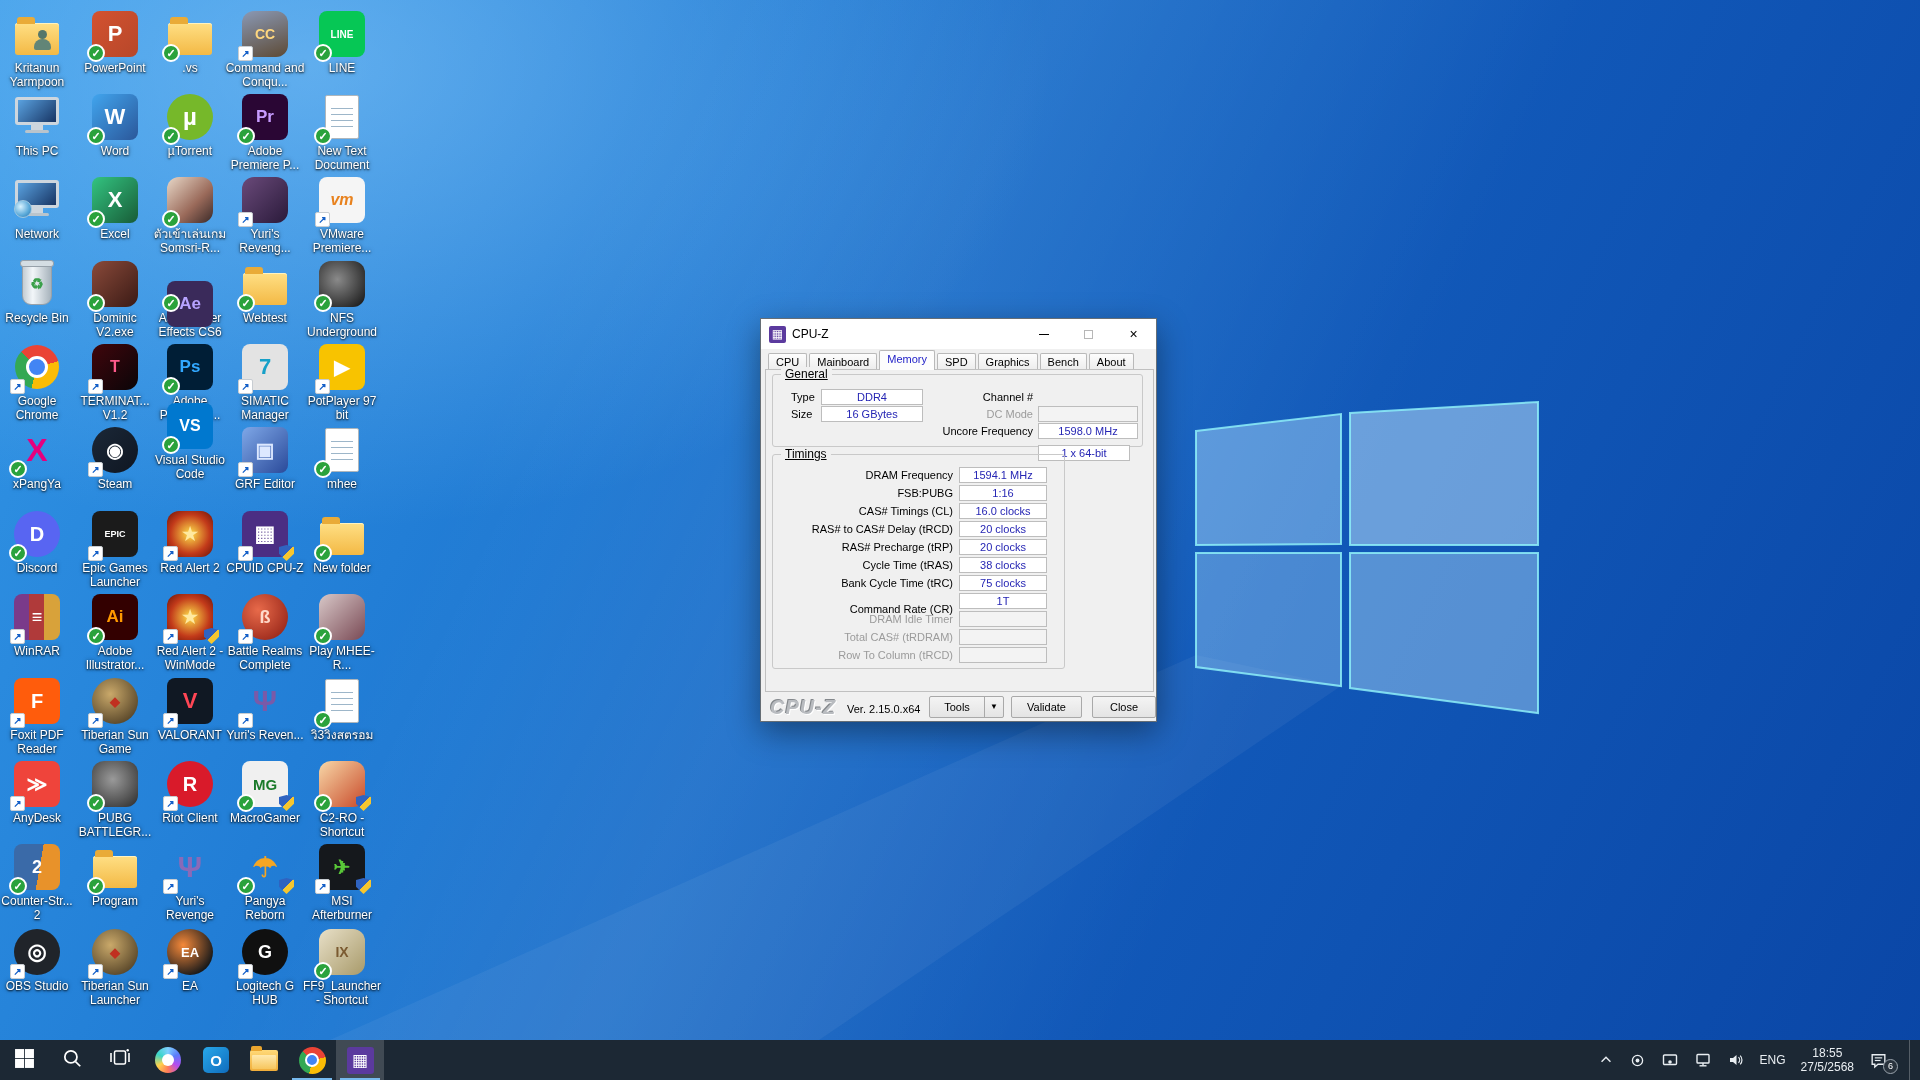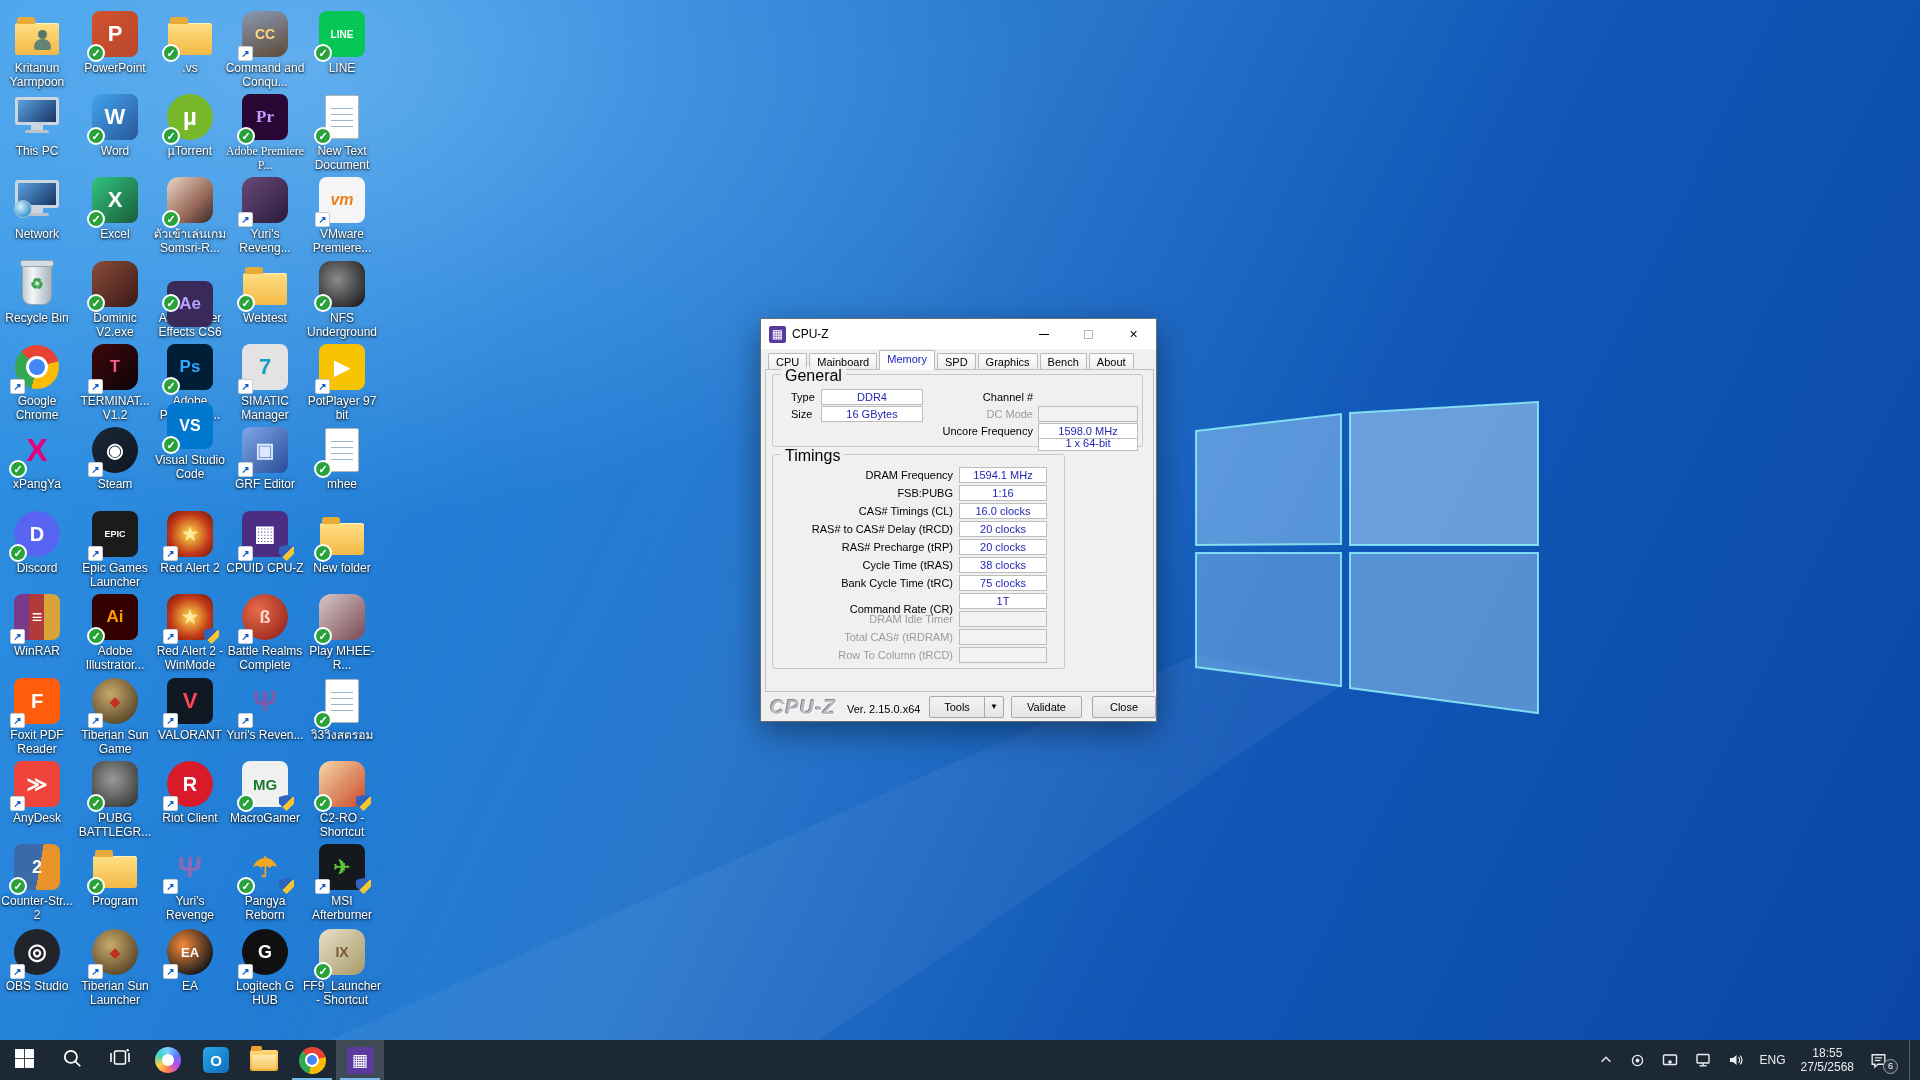--- a/index.html
+++ b/index.html
@@ -83,21 +83,21 @@
 
   .tabs{position:absolute;top:32px;left:7px;right:5px;height:19px;white-space:nowrap;}
   .tab{display:inline-block;padding:2px 7px 2px;font-size:11px;border:1px solid #b9b9b9;border-bottom:none;
     background:linear-gradient(#fdfdfd,#ececec);margin-right:2px;border-radius:2px 2px 0 0;
     position:relative;top:2px;color:#000;}
   .tab.active{background:#fdfdfd;color:#2323c8;top:-1px;padding-bottom:5px;z-index:2;}
 
   .tabpage{position:absolute;top:50px;left:4px;width:389px;height:323px;background:#f0f0f0;
     border:1px solid #c0c0c0;}
   .grp{position:absolute;border:1px solid #c9c9c9;border-radius:3px;}
-  .grp-label{position:absolute;top:-8px;left:8px;background:#f0f0f0;padding:0 4px;font-size:16px;}
+  .grp-label{position:absolute;top:-8px;left:8px;background:#f0f0f0;padding:0 4px;font-size:12px;text-decoration:underline;}
   #grp-general{left:6px;top:4px;width:371px;height:73px;}
   #grp-timings{left:6px;top:84px;width:293px;height:215px;}
   .g-label{position:absolute;height:16px;line-height:16px;font-size:11px;}
   .g-label.dis{color:#9b9b9b;}
   .vbox{position:absolute;height:16px;line-height:14px;background:#fff;border:1px solid #bdbdbd;
     color:#2525b4;text-align:center;font-size:11px;}
   .vbox.dis{background:#f3f3f3;}
 
   #cpuz .footer{position:absolute;left:0;right:0;top:377px;height:24px;}
   .cpuz-logo{position:absolute;left:9px;top:0px;font-size:20px;font-weight:bold;font-style:italic;
@@ -227,21 +227,21 @@
       </div>
       <div class="dcell" style="left: 150px; top: 93px;">
         <div class="dart">
           <div class="art circle" style="background: rgb(118, 184, 42);">
             <span style="color: rgb(255, 255, 255); font-size: 24px;">µ</span>
           </div>
           <span class="b-check">✓</span>
         </div>
         <div class="dlabel">µTorrent</div>
       </div>
-      <div class="dcell" style="left: 225px; top: 93px; font-family: Liberation Serif, serif;">
+      <div class="dcell" style="left: 225px; top: 93px;">
         <div class="dart">
           <div class="art tile" style="background: rgb(42, 6, 52);">
             <span style="color: rgb(199, 155, 255); font-size: 17px;">Pr</span>
           </div>
           <span class="b-check">✓</span>
         </div>
         <div class="dlabel">Adobe Premiere P...</div>
       </div>
       <div class="dcell" style="left: 302px; top: 93px;">
         <div class="dart">
@@ -704,21 +704,21 @@
 
     <div class="tabpage">
       <div class="grp" id="grp-general">
         <span class="grp-label">General</span>
         <div id="gen-fields">
             <div class="g-label" style="left: 18px; top: 14px;">Type</div>
             <div class="vbox" style="left: 48px; top: 14px; width: 102px;">DDR4</div>
             <div class="g-label" style="left: 18px; top: 31px;">Size</div>
             <div class="vbox" style="left: 48px; top: 31px; width: 102px;">16 GBytes</div>
             <div class="g-label" style="left: 140px; width: 120px; text-align: right; top: 14px;">Channel #</div>
-            <div class="vbox" style="left: 265px; top: 20px; width: 100px; margin-top: 40px;">1 x 64-bit</div>
+            <div class="vbox" style="left: 265px; top: 30px; width: 92px; margin-top: 40px;">1 x 64-bit</div>
             <div class="g-label dis" style="left: 140px; width: 120px; text-align: right; top: 31px;">DC Mode</div>
             <div class="vbox dis" style="left: 265px; top: 31px; width: 100px;"></div>
             <div class="g-label" style="left: 140px; width: 120px; text-align: right; top: 48px;">Uncore Frequency</div>
             <div class="vbox" style="left: 265px; top: 48px; width: 100px;">1598.0 MHz</div>
           </div>
       </div>
       <div class="grp" id="grp-timings">
         <span class="grp-label">Timings</span>
         <div id="timing-rows">
             <div class="g-label" style="left: 0px; width: 180px; text-align: right; top: 12px;">DRAM Frequency</div>

